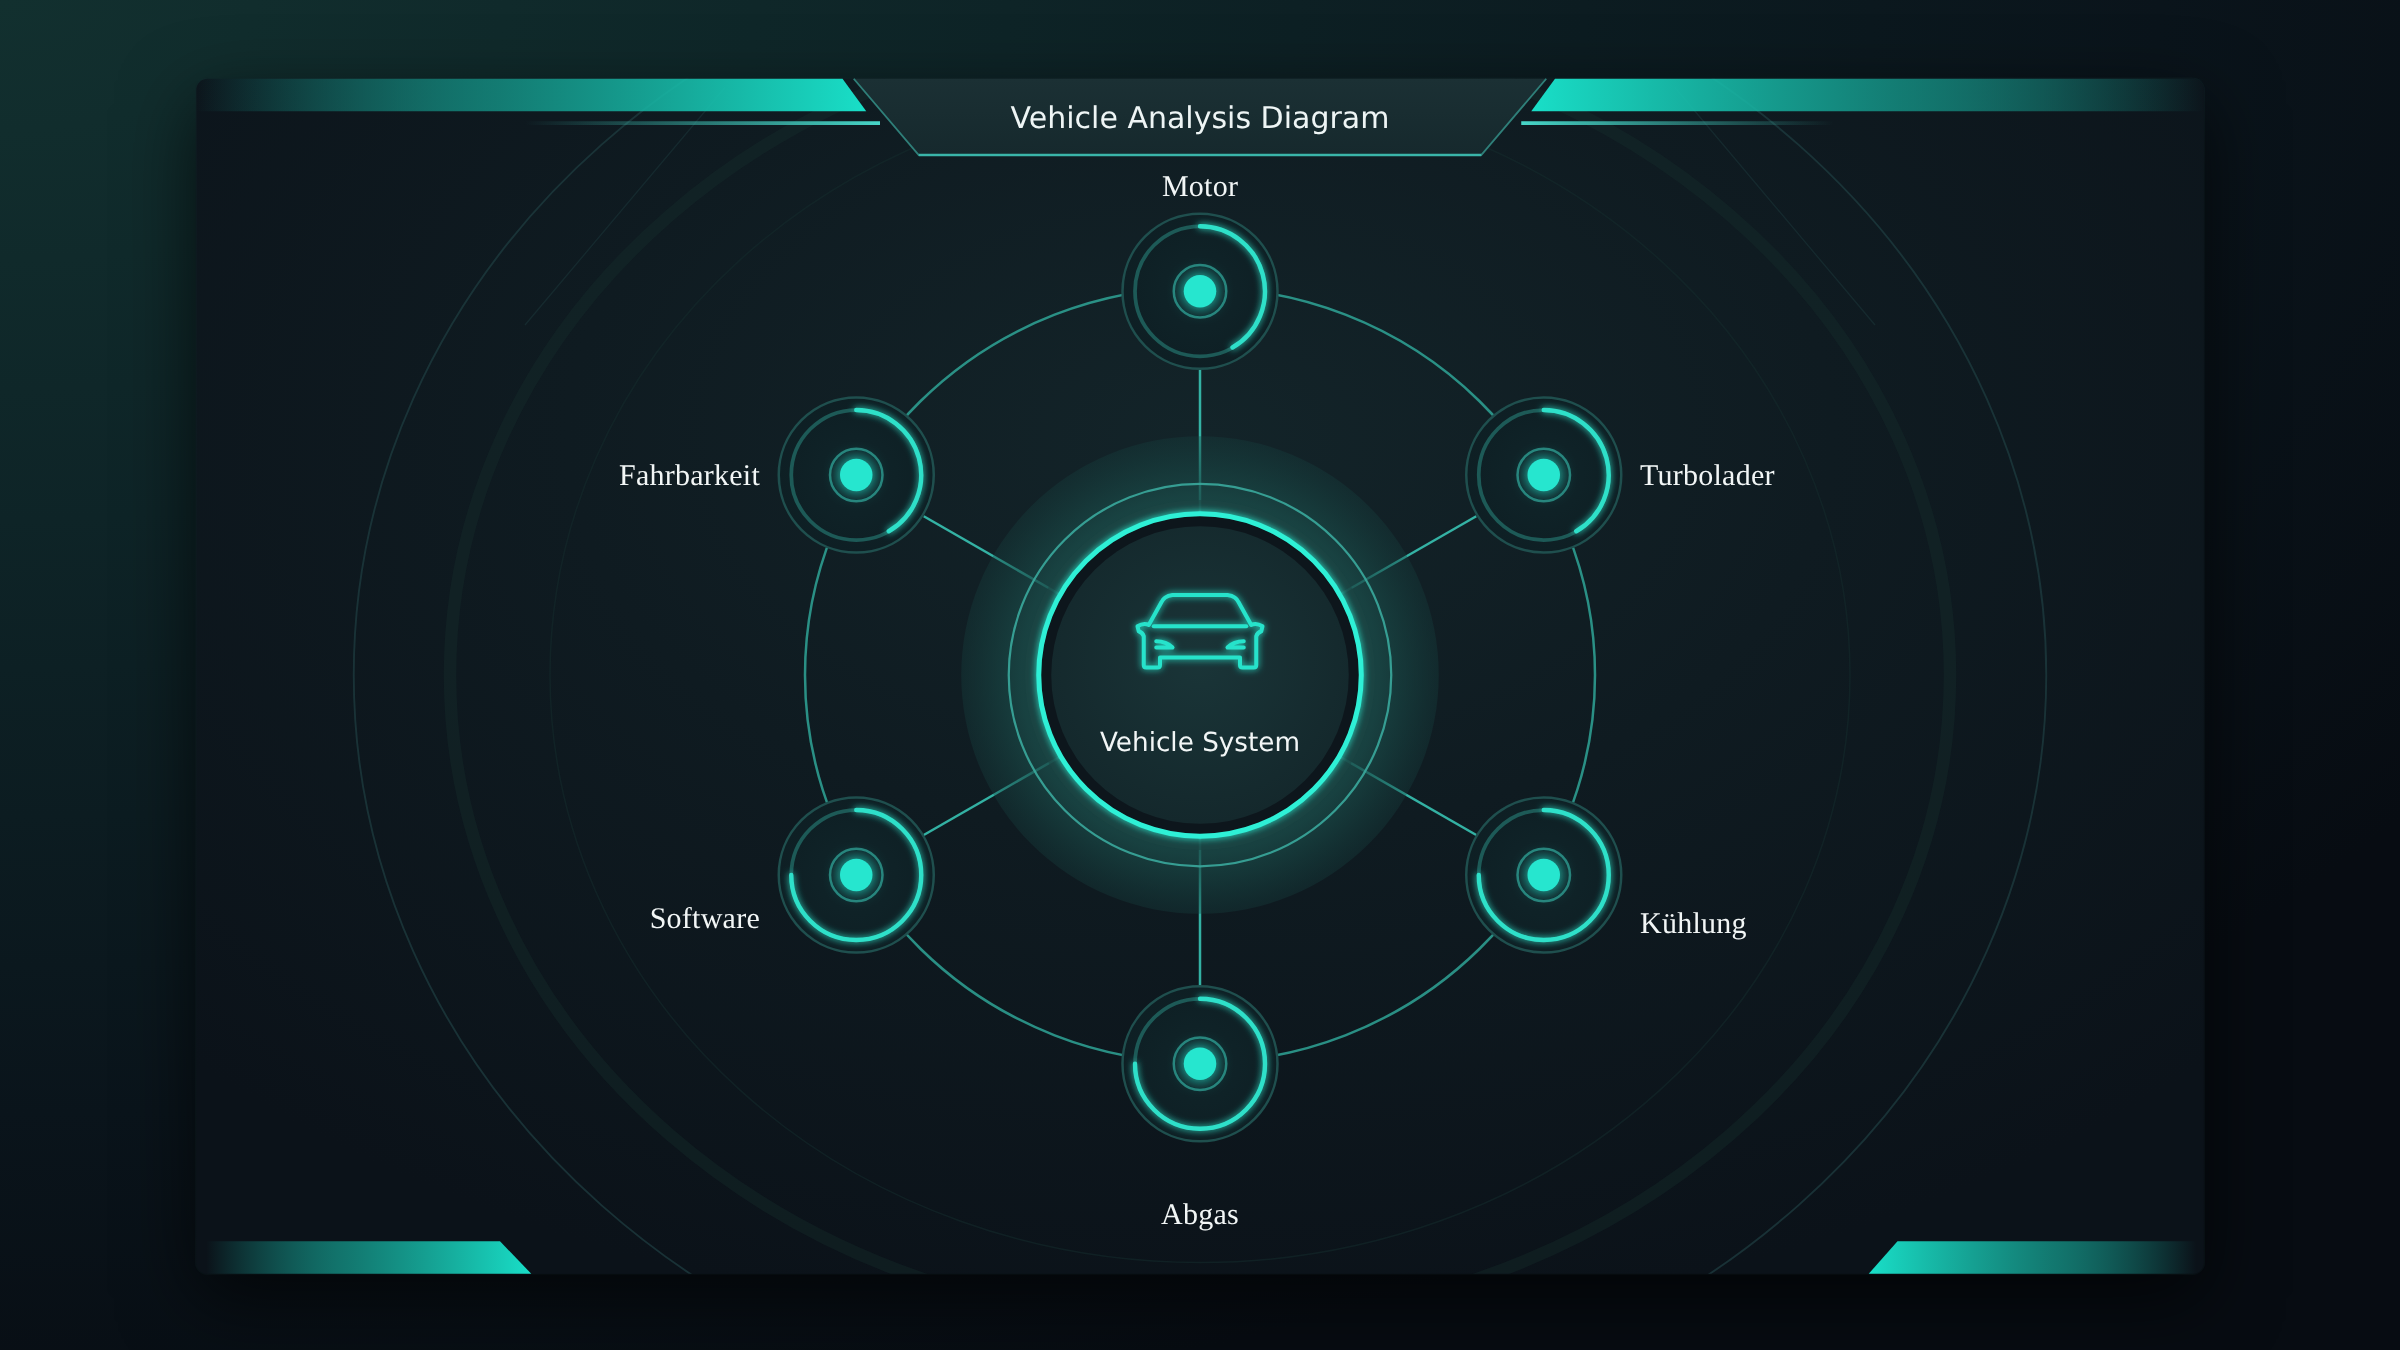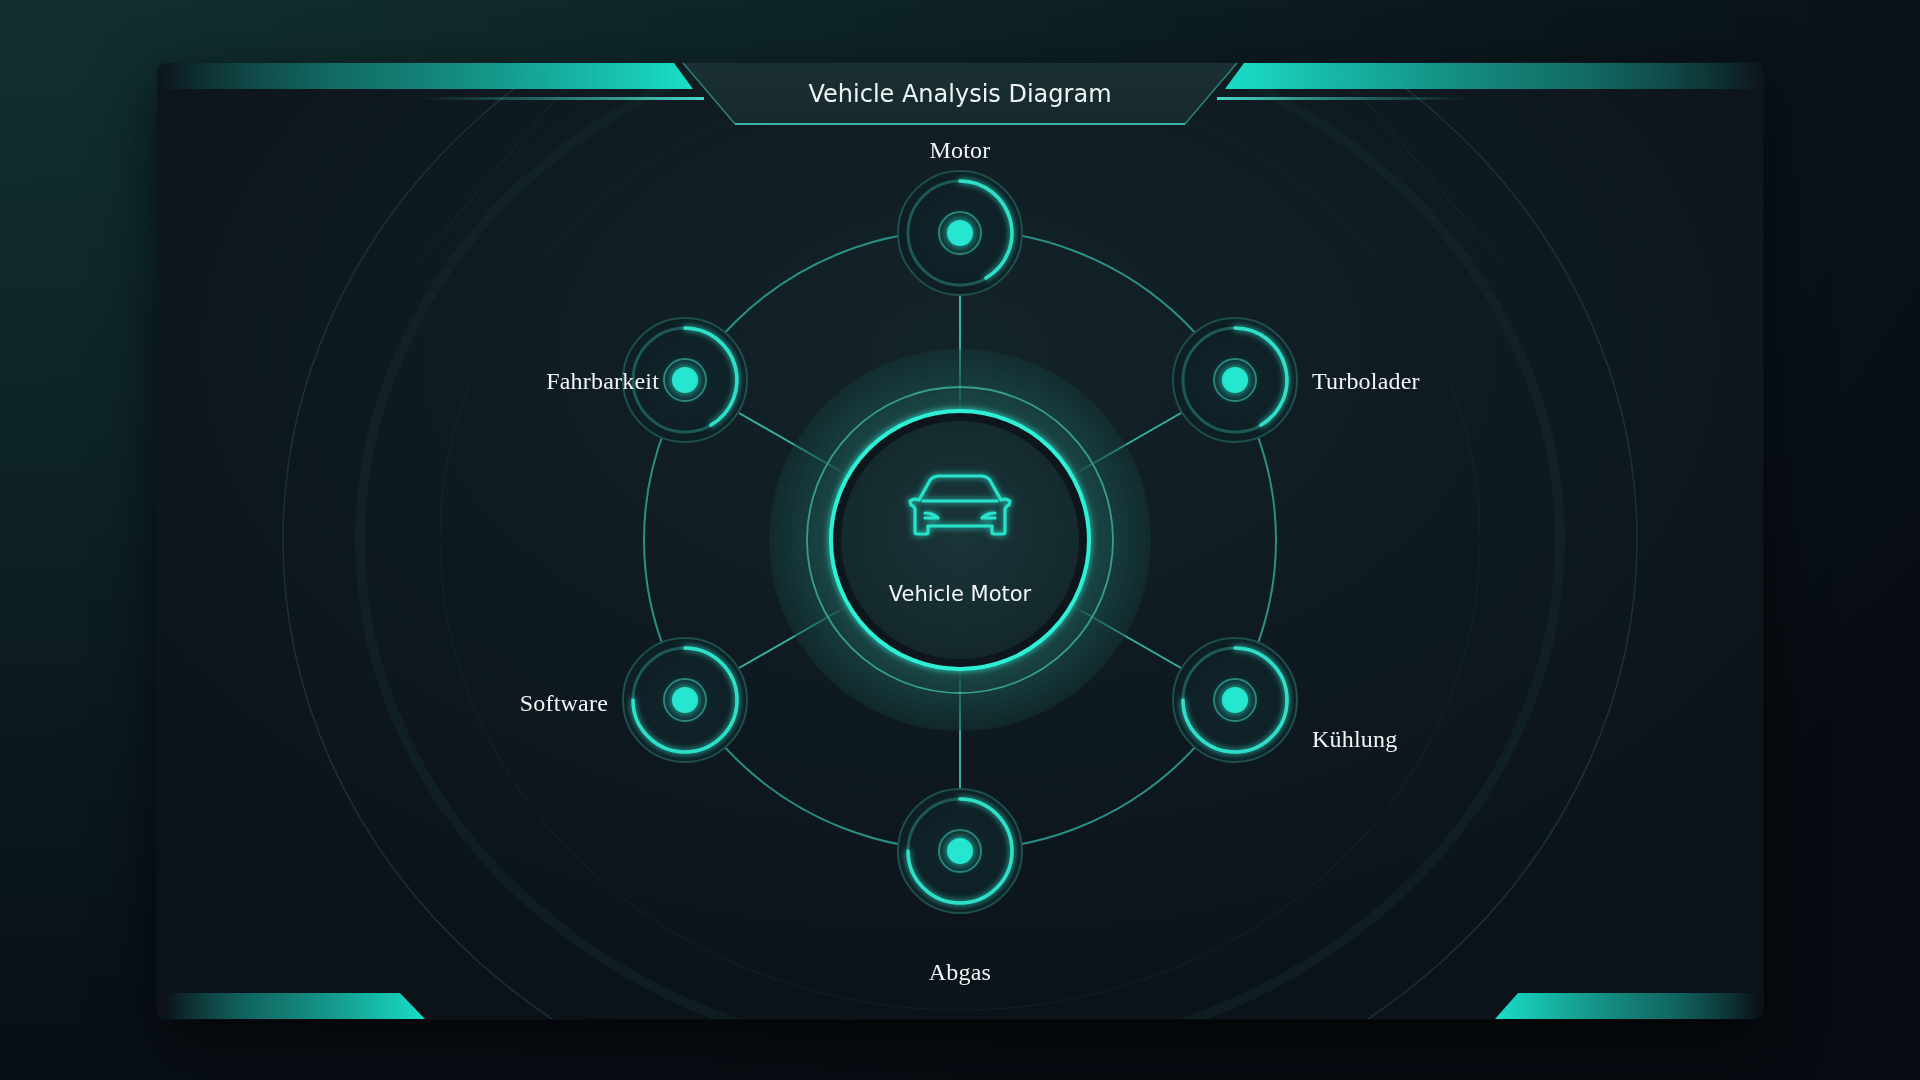--- a/index.html
+++ b/index.html
@@ -189,20 +189,20 @@
     <circle r="62" fill="url(#nodeBg)" stroke="#1f4f4e" stroke-width="2"></circle>
     <circle r="52" fill="none" stroke="#1d5a57" stroke-width="3"></circle>
     <path d="M 0 -52 A 52 52 0 0 1 26 45" fill="none" stroke="#2fe0c9" stroke-width="3.5" stroke-linecap="round" filter="url(#glow)"></path>
     <circle r="21" fill="none" stroke="#2a7f78" stroke-width="2"></circle>
     <circle r="13" fill="#27e6cf" filter="url(#softglow)"></circle>
   </g>
 </svg>
 
 <div class="title">Vehicle Analysis Diagram</div>
 
-<div class="center-label">Vehicle Motor</div>
+<div class="center-label">Vehicle System</div>
 
 <div class="lbl center" style="left:960px; top:135px;">Motor</div>
 <div class="lbl right" style="left:1312px; top:366px;">Turbolader</div>
 <div class="lbl right" style="left:1312px; top:724px;">Kühlung</div>
 <div class="lbl center" style="left:960px; top:925px;margin-top:32px;">Abgas</div>
-<div class="lbl left" style="right:1312px; top:688px;">Software</div>
-<div class="lbl left" style="right:1261px; top:366px;">Fahrbarkeit</div>
+<div class="lbl left" style="right:1312px; top:720px;">Software</div>
+<div class="lbl left" style="right:1312px; top:366px;">Fahrbarkeit</div>
 
 </body></html>

